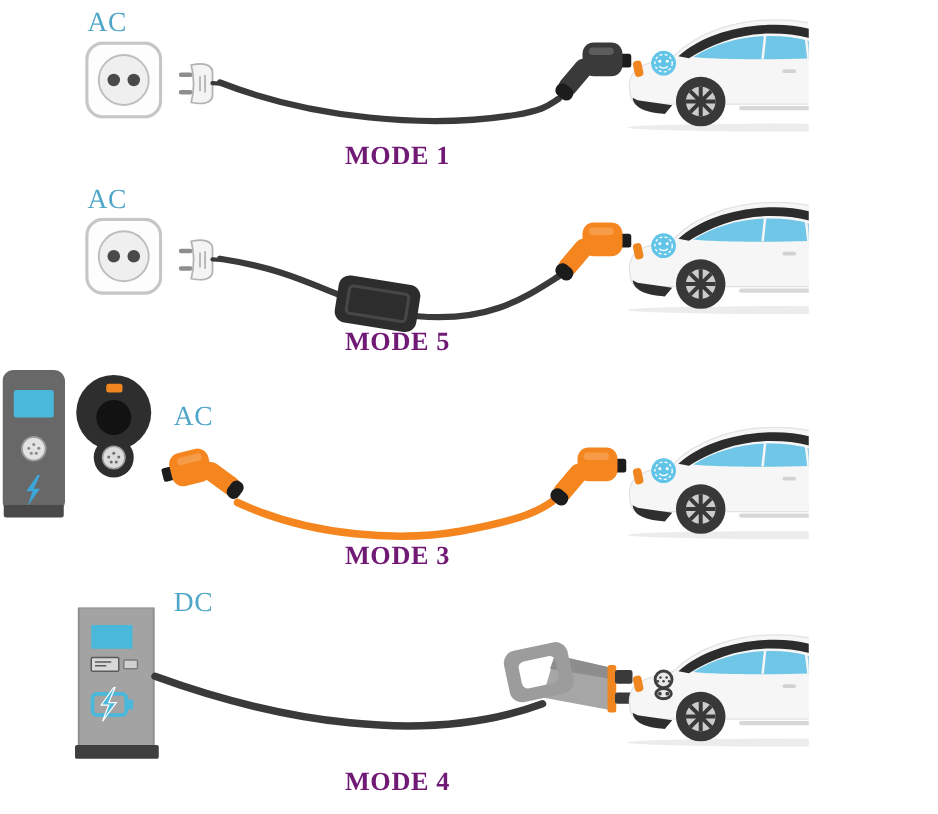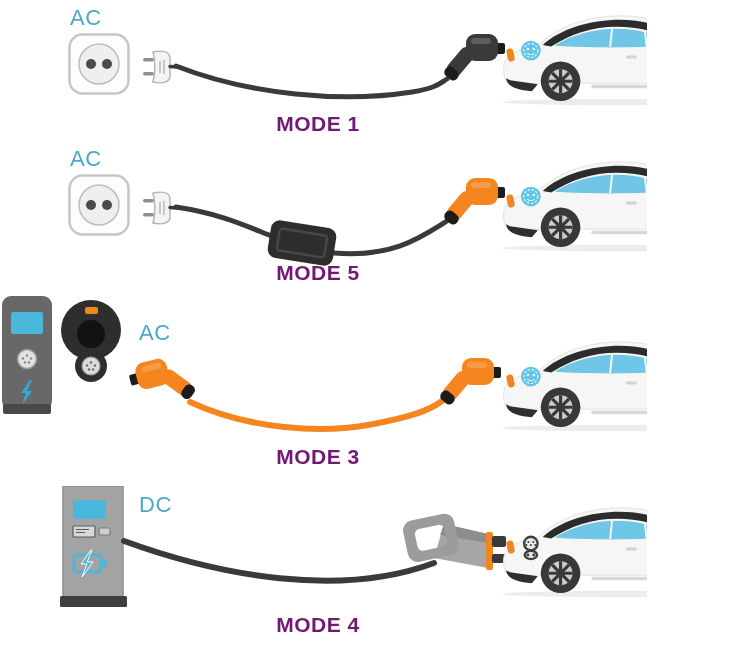--- a/index.html
+++ b/index.html
@@ -1,21 +1,21 @@
 <!DOCTYPE html>
 <html><head>
 <meta charset="utf-8">
 <style>
   html,body{margin:0;padding:0;background:#ffffff;}
   #canvas{
     position:relative;
     width:647px;height:651px;
     background:#ffffff;
     overflow:hidden;
-    font-family:Liberation Sans, sans-serif;
+    font-family:Liberation Serif, serif;
     border-radius:23px;
   }
   .grp{display:contents;}
   .abs{position:absolute;}
   .power-label{
     position:absolute;
     color:#4fa6c8;
     font-size:22px;
     font-weight:500;
     letter-spacing:.5px;
@@ -272,40 +272,40 @@
       <circle cx="37" cy="49" r="10" fill="#62c4e6"></circle>
       <circle cx="37" cy="49" r="7" fill="none" stroke="#ffffff" stroke-width="1.1" stroke-dasharray="2.4 1.8"></circle>
       <circle cx="34" cy="47.5" r="1.2" fill="#ffffff"></circle>
       <circle cx="40" cy="47.5" r="1.2" fill="#ffffff"></circle>
       <path d="M33.5,51.5 C35.5,53.5 38.5,53.5 40.5,51.5" stroke="#ffffff" stroke-width="1.1" fill="none"></path>
     </g>
 
   </svg>
 </div>
 
-    <div class="mode-label" style="top:445px;">MODE 3</div>
+    <div class="mode-label" style="top:432px;">MODE 3</div>
   </div>
 
   
   <div class="grp">
     <svg class="abs" style="left:60px;top:486px;" width="68" height="122" viewBox="0 0 68 122">
       <rect x="3" y="0" width="60" height="112" fill="#a3a3a3" stroke="#8f8f8f" stroke-width="1.5"></rect>
       <rect x="13" y="14" width="33" height="19" fill="#49b8da"></rect>
       <rect x="13" y="40" width="22" height="11" rx="1" fill="#d8d8d8" stroke="#5a5a5a" stroke-width="1.2"></rect>
       <path d="M16,43.5 h13 M16,46.5 h9" stroke="#5a5a5a" stroke-width="1.2"></path>
       <rect x="39" y="42" width="11" height="7" rx="1" fill="#cfcfcf" stroke="#7a7a7a" stroke-width="1.2"></rect>
       <g>
         <rect x="14" y="69" width="27" height="17" rx="3.5" fill="none" stroke="#49b8da" stroke-width="3"></rect>
         <rect x="42" y="73.5" width="4.5" height="8" rx="1" fill="#49b8da"></rect>
         <path d="M31,64 L21,78 h6 l-5,13 l11,-15 h-6 l5,-12 Z" fill="#49b8da" stroke="#ffffff" stroke-width="1"></path>
       </g>
       <rect x="0" y="110" width="67" height="11" rx="1.5" fill="#3f3f3f"></rect>
     </svg>
 
-    <div class="power-label" style="left:139px;top:492px;">DC</div>
+    <div class="power-label" style="left:139px;top:469px;">DC</div>
 
     <svg class="abs" style="left:0;top:470px;" width="750" height="181" viewBox="0 0 750 181">
       <path d="M124,71 C220,106 340,128 434,93" fill="none" stroke="#3a3a3a" stroke-width="6" stroke-linecap="round"></path>
     </svg>
 
     <svg class="abs" style="left:400px;top:510px;" width="115" height="75" viewBox="0 0 115 75">
       <path d="M44,14 L88,24 L88,58 L34,48 Z" fill="#a6a6a6"></path>
       <path d="M44,14 L88,24 L88,33 L40,25 Z" fill="#8d8d8d"></path>
       <path fill-rule="evenodd" transform="rotate(-12 30 28)" d="M15,7 h32 a10,10 0 0 1 10,10 v22 a10,10 0 0 1 -10,10 h-32 a10,10 0 0 1 -10,-10 v-22 a10,10 0 0 1 10,-10 Z
            M21,17 h20 a5,5 0 0 1 5,5 v12 a5,5 0 0 1 -5,5 h-20 a5,5 0 0 1 -5,-5 v-12 a5,5 0 0 1 5,-5 Z" fill="#9c9c9c"></path>

